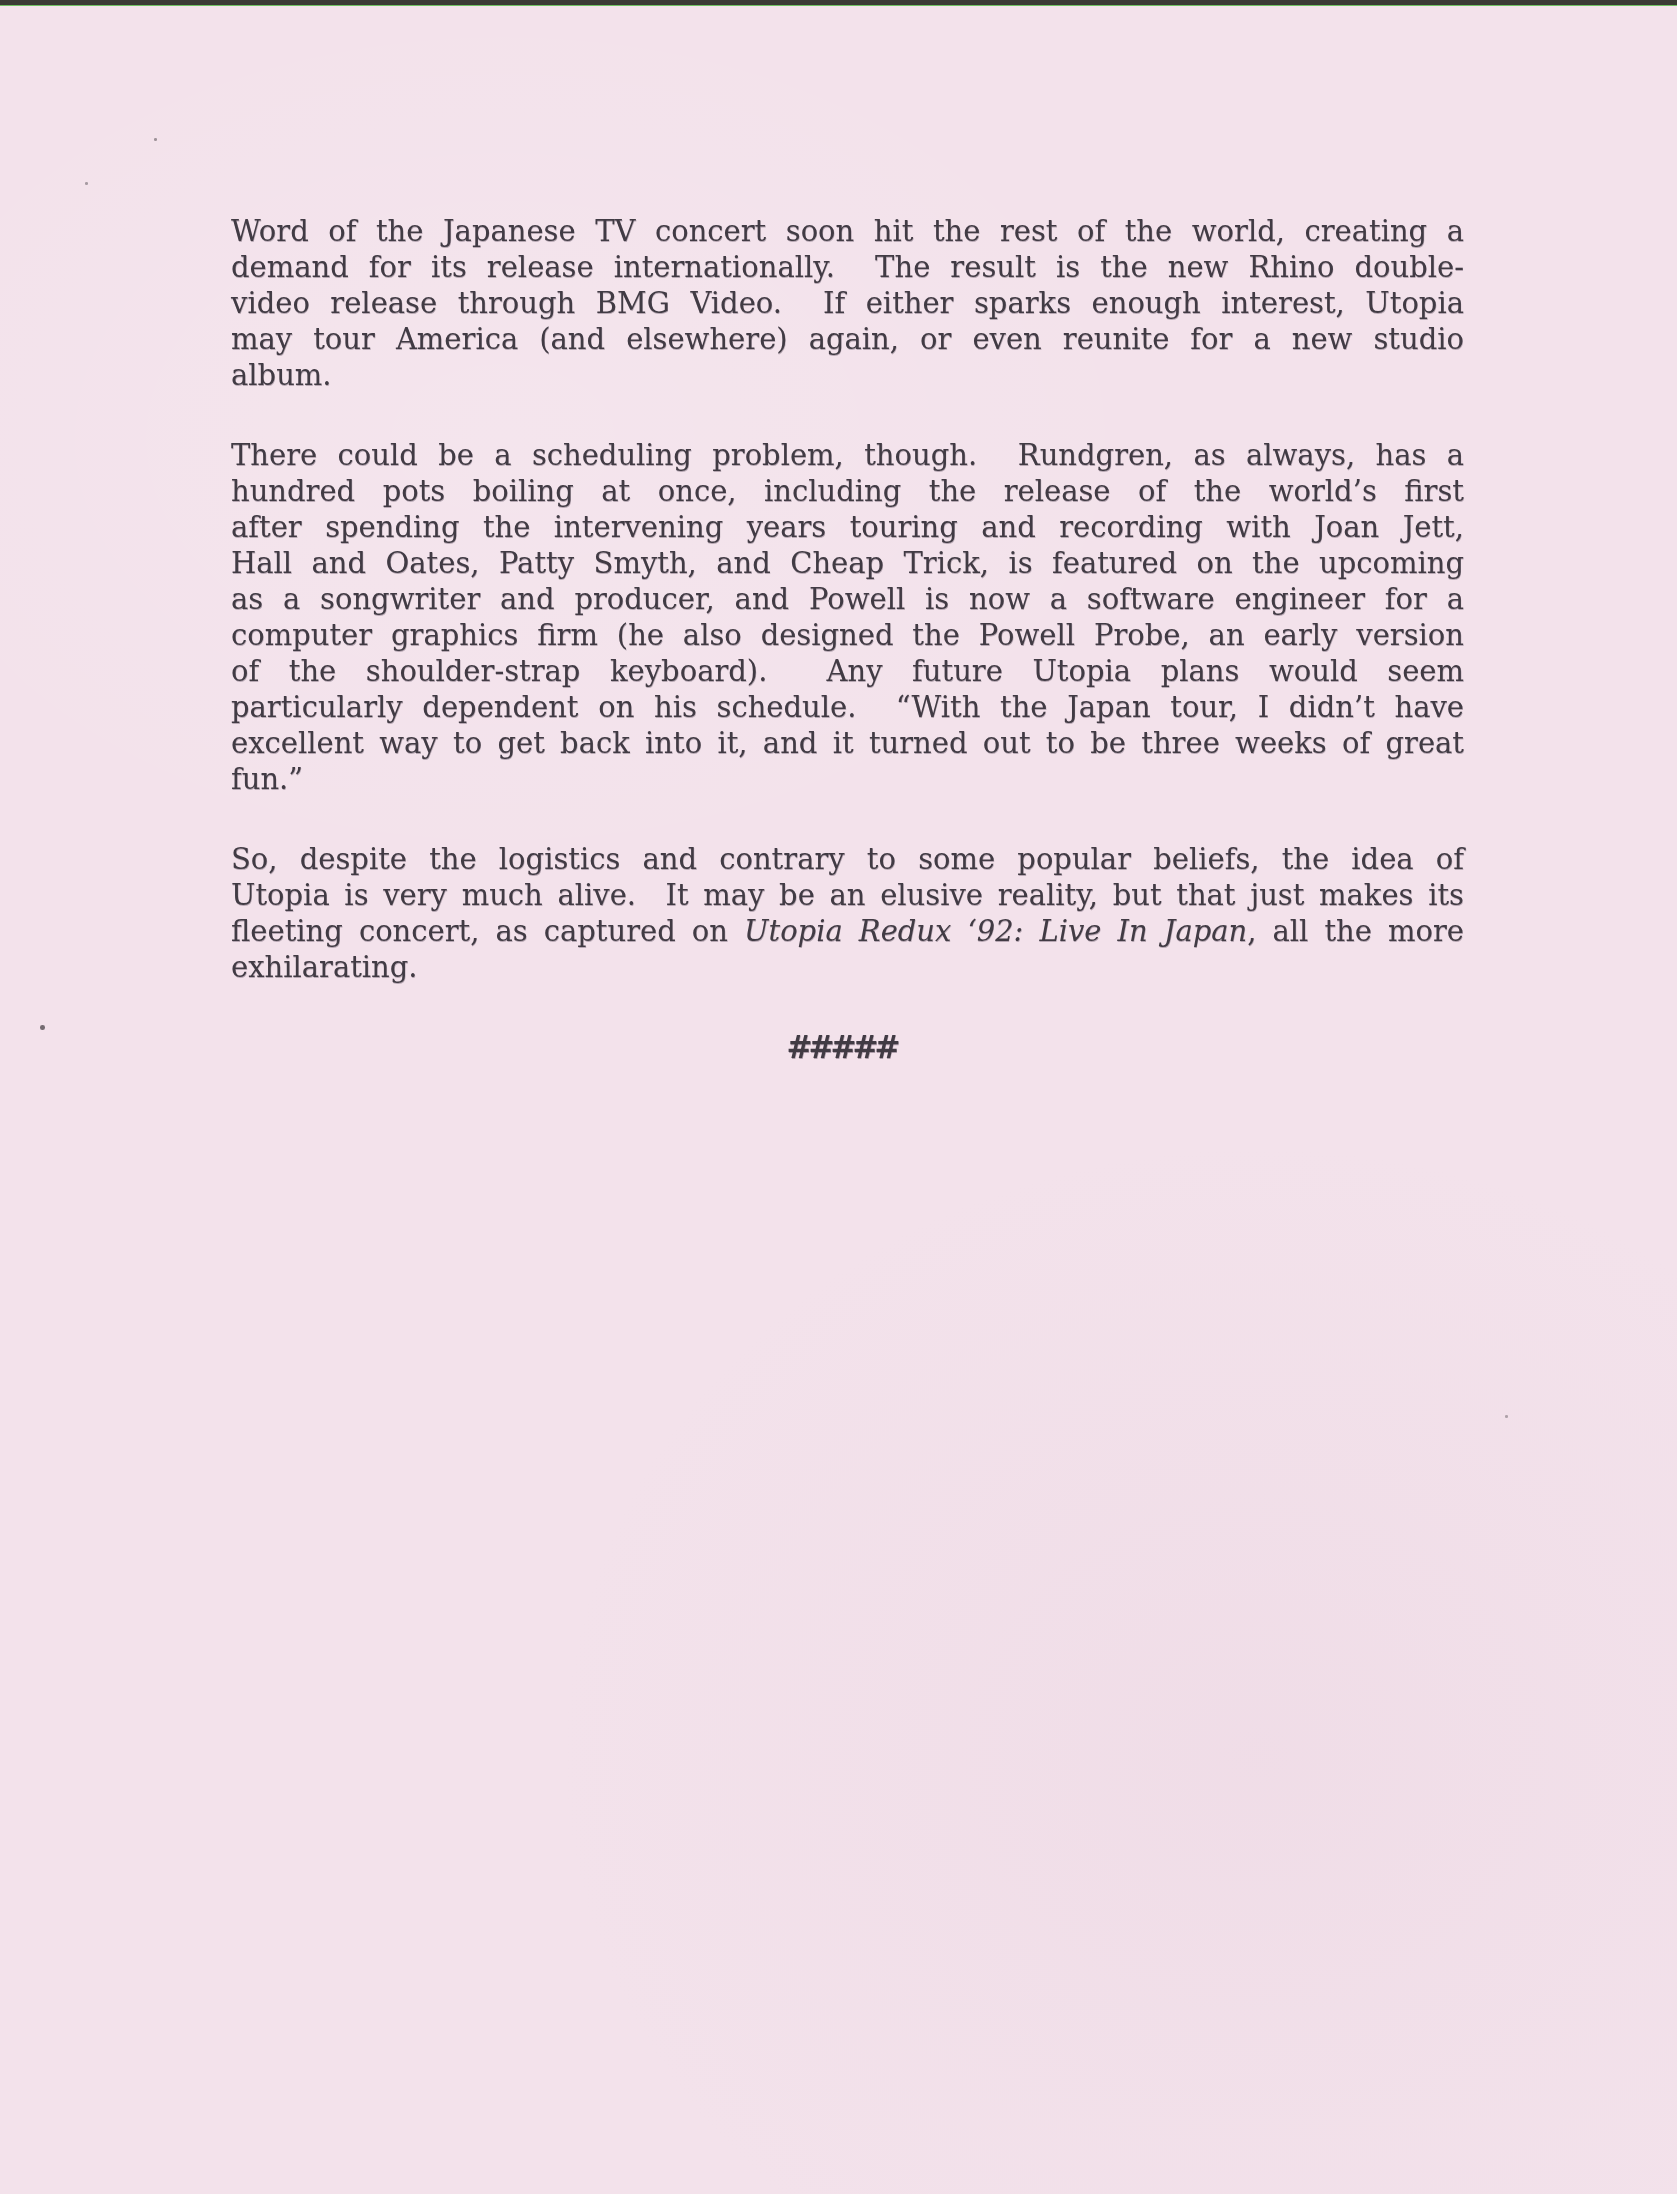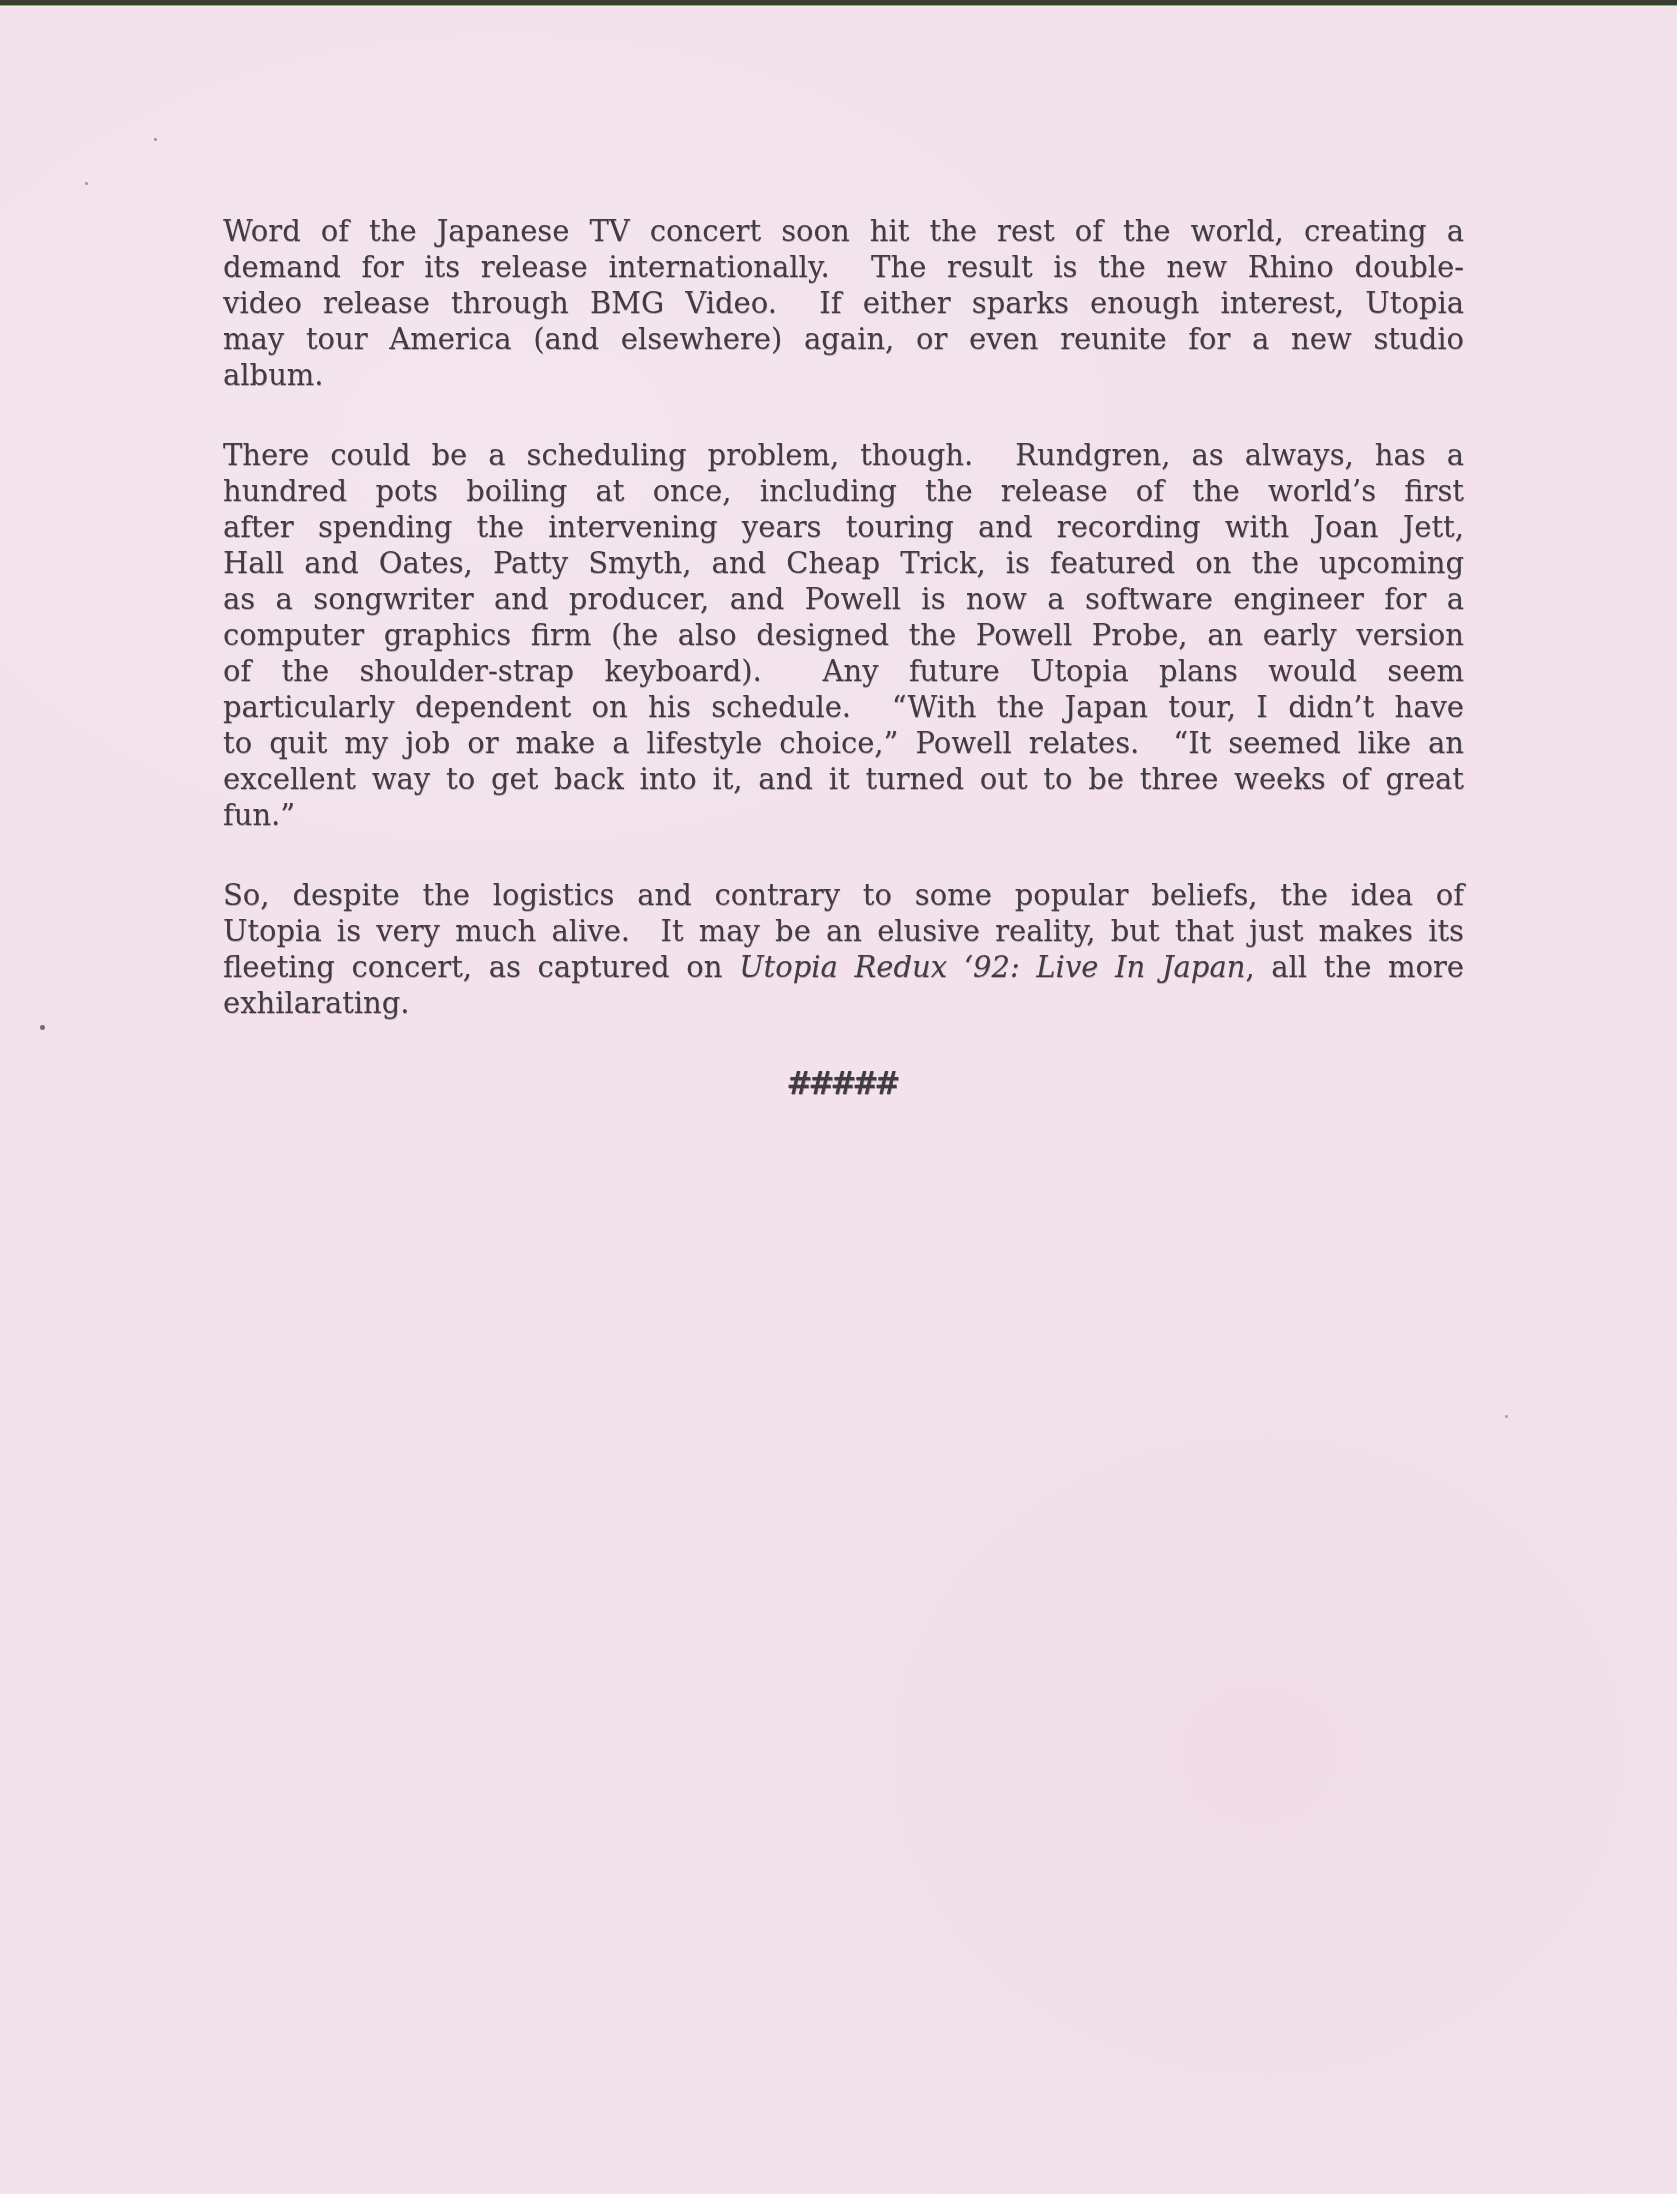--- a/index.html
+++ b/index.html
@@ -31,20 +31,21 @@
     color: var(--ink, #413b44);
     font-size: 29px; line-height: 36px;
     text-shadow: 0.4px 0.5px 0.5px rgba(72,58,74,0.35);
   }
   .paragraph { margin: 0 0 44px 0; }
   .line {
     text-align: justify;
     text-align-last: justify;
     word-spacing: 1.3px;
     white-space: normal;
+    margin-left: 8px;
   }
   .line.last { text-align-last: left; }
   .italic { font-style: italic; }
   .end-mark {
     margin-top: 31px;
     text-align: center; text-align-last: center;
     font-size: 31px; font-weight: 600;
     letter-spacing: -4px;
     padding-right: 4px;
     color: var(--ink, #413b44);
@@ -76,21 +77,20 @@
       </div>
       <div class="paragraph">
         <div class="line"><span>There could be a scheduling problem, though.&nbsp; Rundgren, as always, has a</span></div>
         <div class="line"><span>hundred pots boiling at once, including the release of the world’s first</span></div>
         <div class="line"><span>after spending the intervening years touring and recording with Joan Jett,</span></div>
         <div class="line"><span>Hall and Oates, Patty Smyth, and Cheap Trick, is featured on the upcoming</span></div>
         <div class="line"><span>as a songwriter and producer, and Powell is now a software engineer for a</span></div>
         <div class="line"><span>computer graphics firm (he also designed the Powell Probe, an early version</span></div>
         <div class="line"><span>of the shoulder-strap keyboard).&nbsp; Any future Utopia plans would seem</span></div>
         <div class="line"><span>particularly dependent on his schedule.&nbsp; “With the Japan tour, I didn’t have</span></div>
-        <div class="line"><span>to quit my job or make a lifestyle choice,” Powell relates.&nbsp; “It seemed like an</span></div>
         <div class="line"><span>excellent way to get back into it, and it turned out to be three weeks of great</span></div>
         <div class="line last"><span>fun.”</span></div>
       </div>
       <div class="paragraph">
         <div class="line"><span>So, despite the logistics and contrary to some popular beliefs, the idea of</span></div>
         <div class="line"><span>Utopia is very much alive.&nbsp; It may be an elusive reality, but that just makes its</span></div>
         <div class="line"><span>fleeting concert, as captured on </span><span class="italic">Utopia Redux ‘92: Live In Japan</span><span>, all the more</span></div>
         <div class="line last"><span>exhilarating.</span></div>
       </div>
       <div class="end-mark">#####</div>

